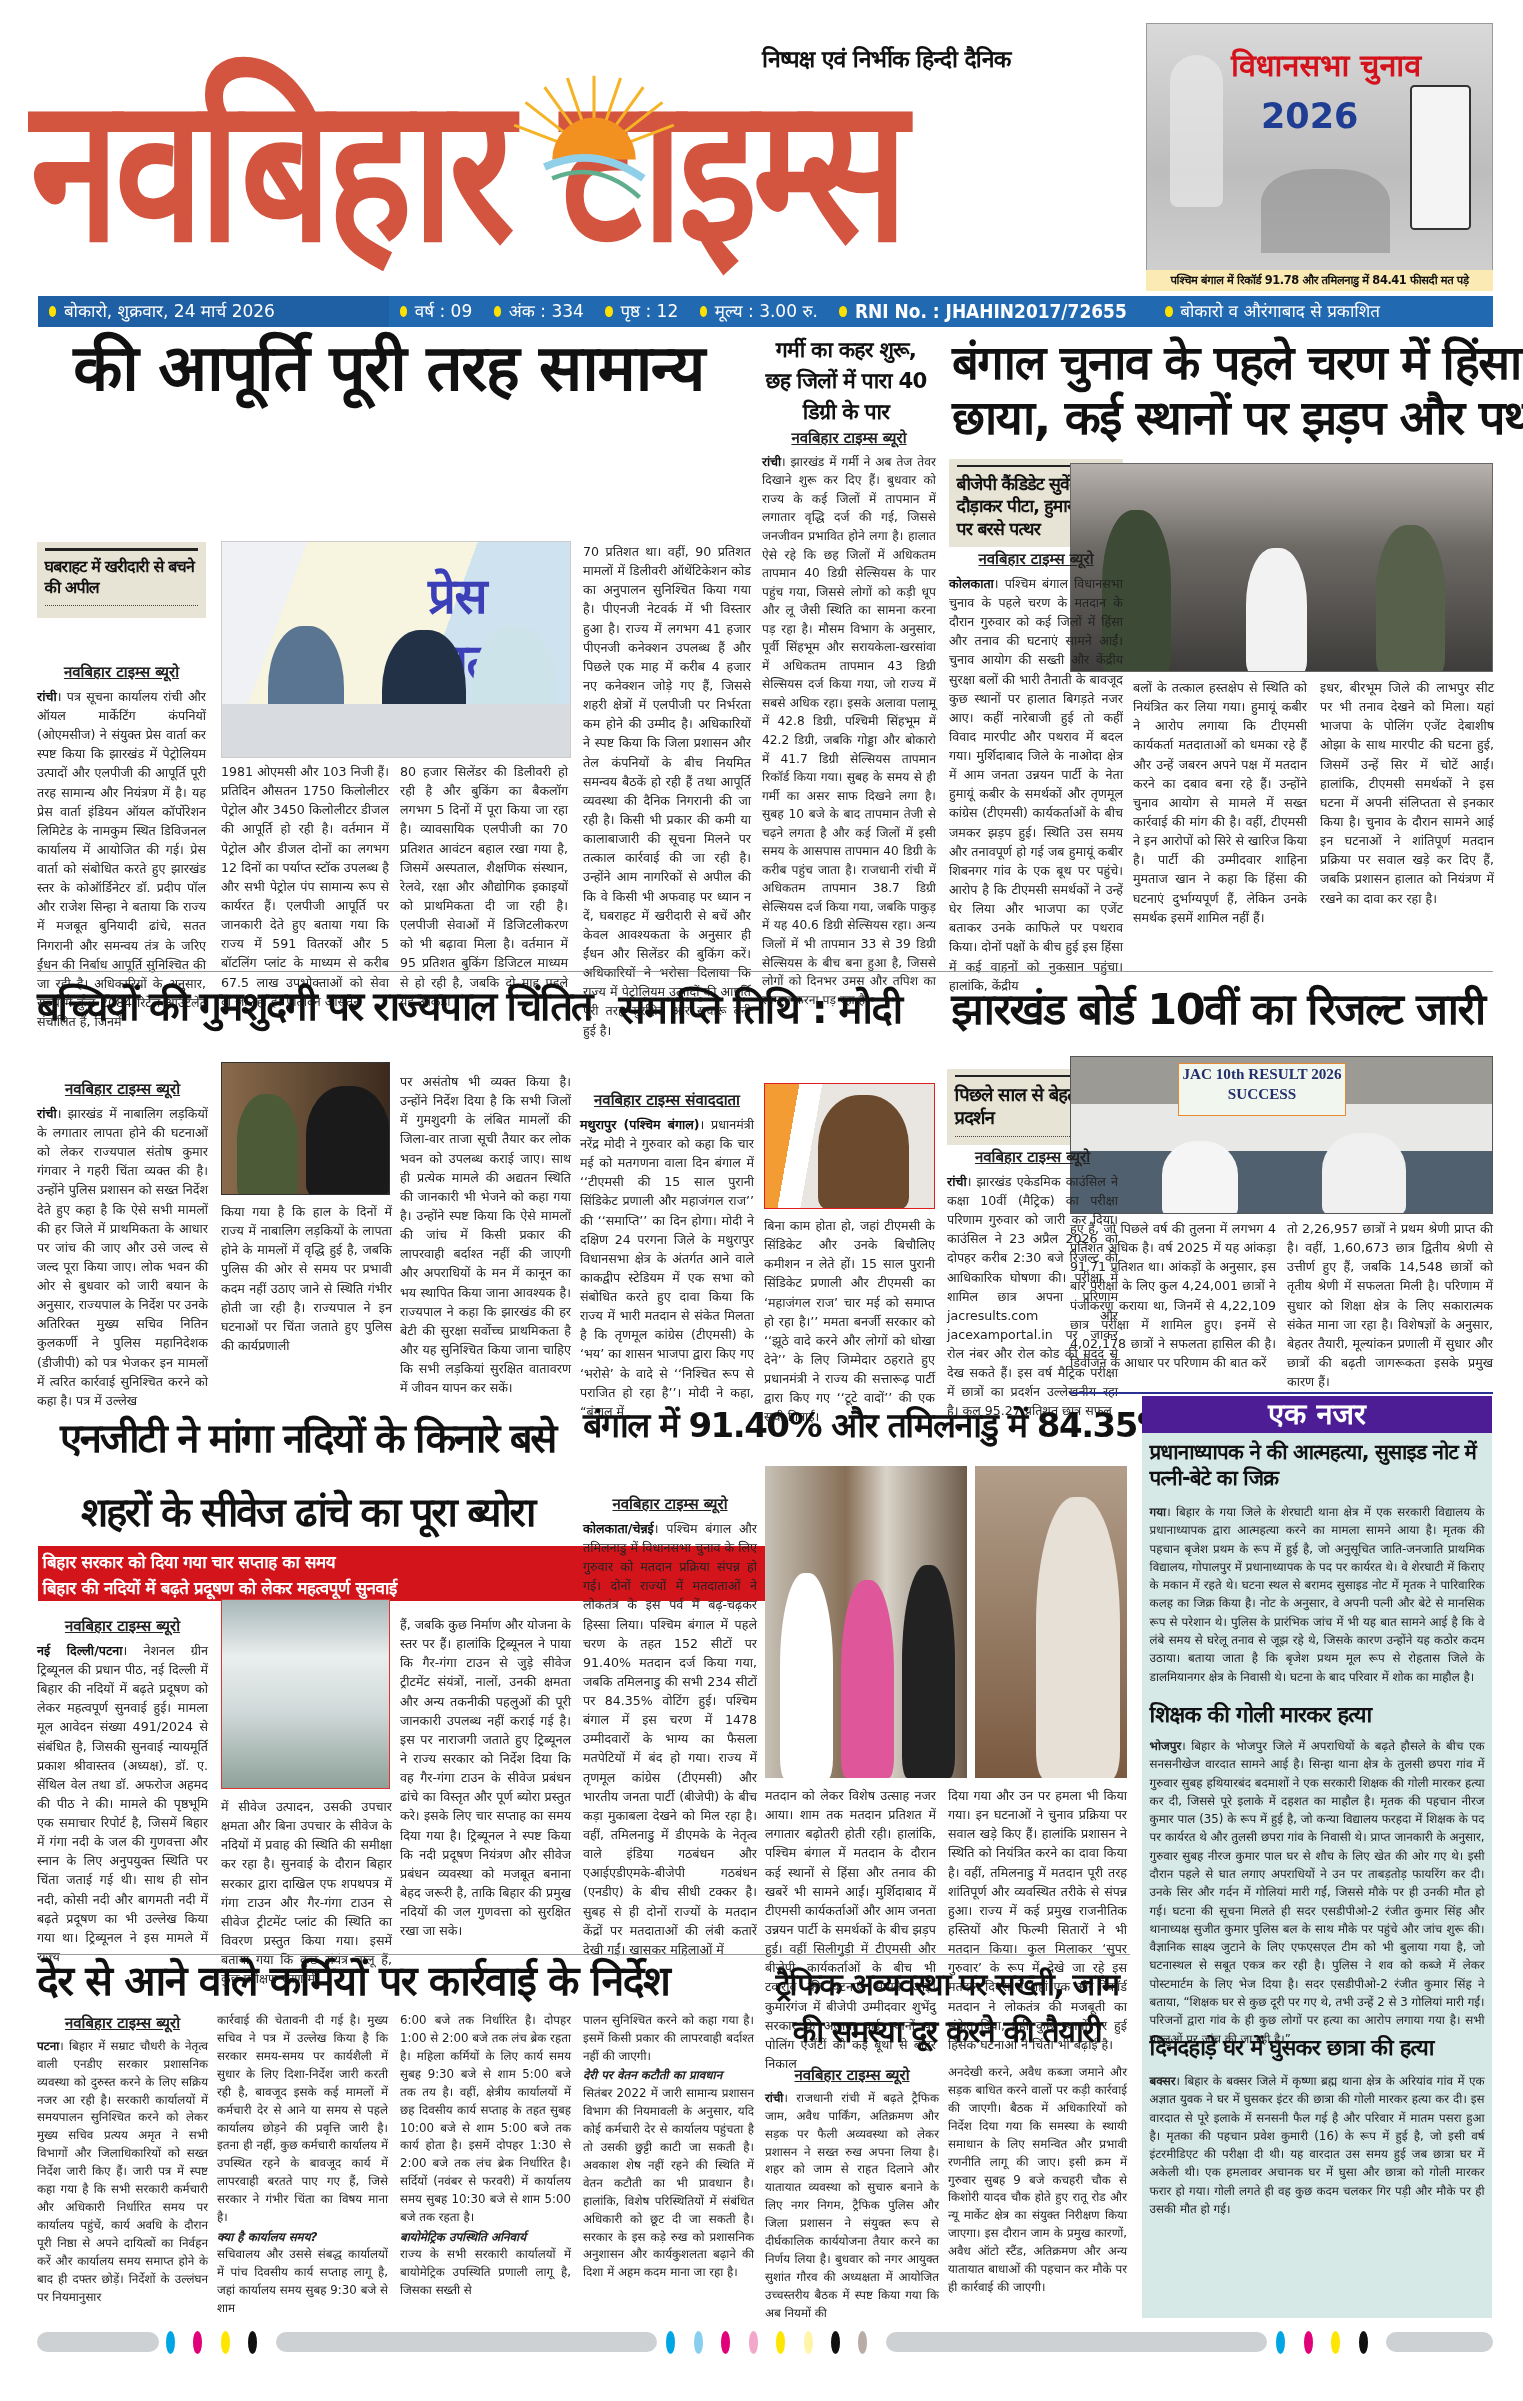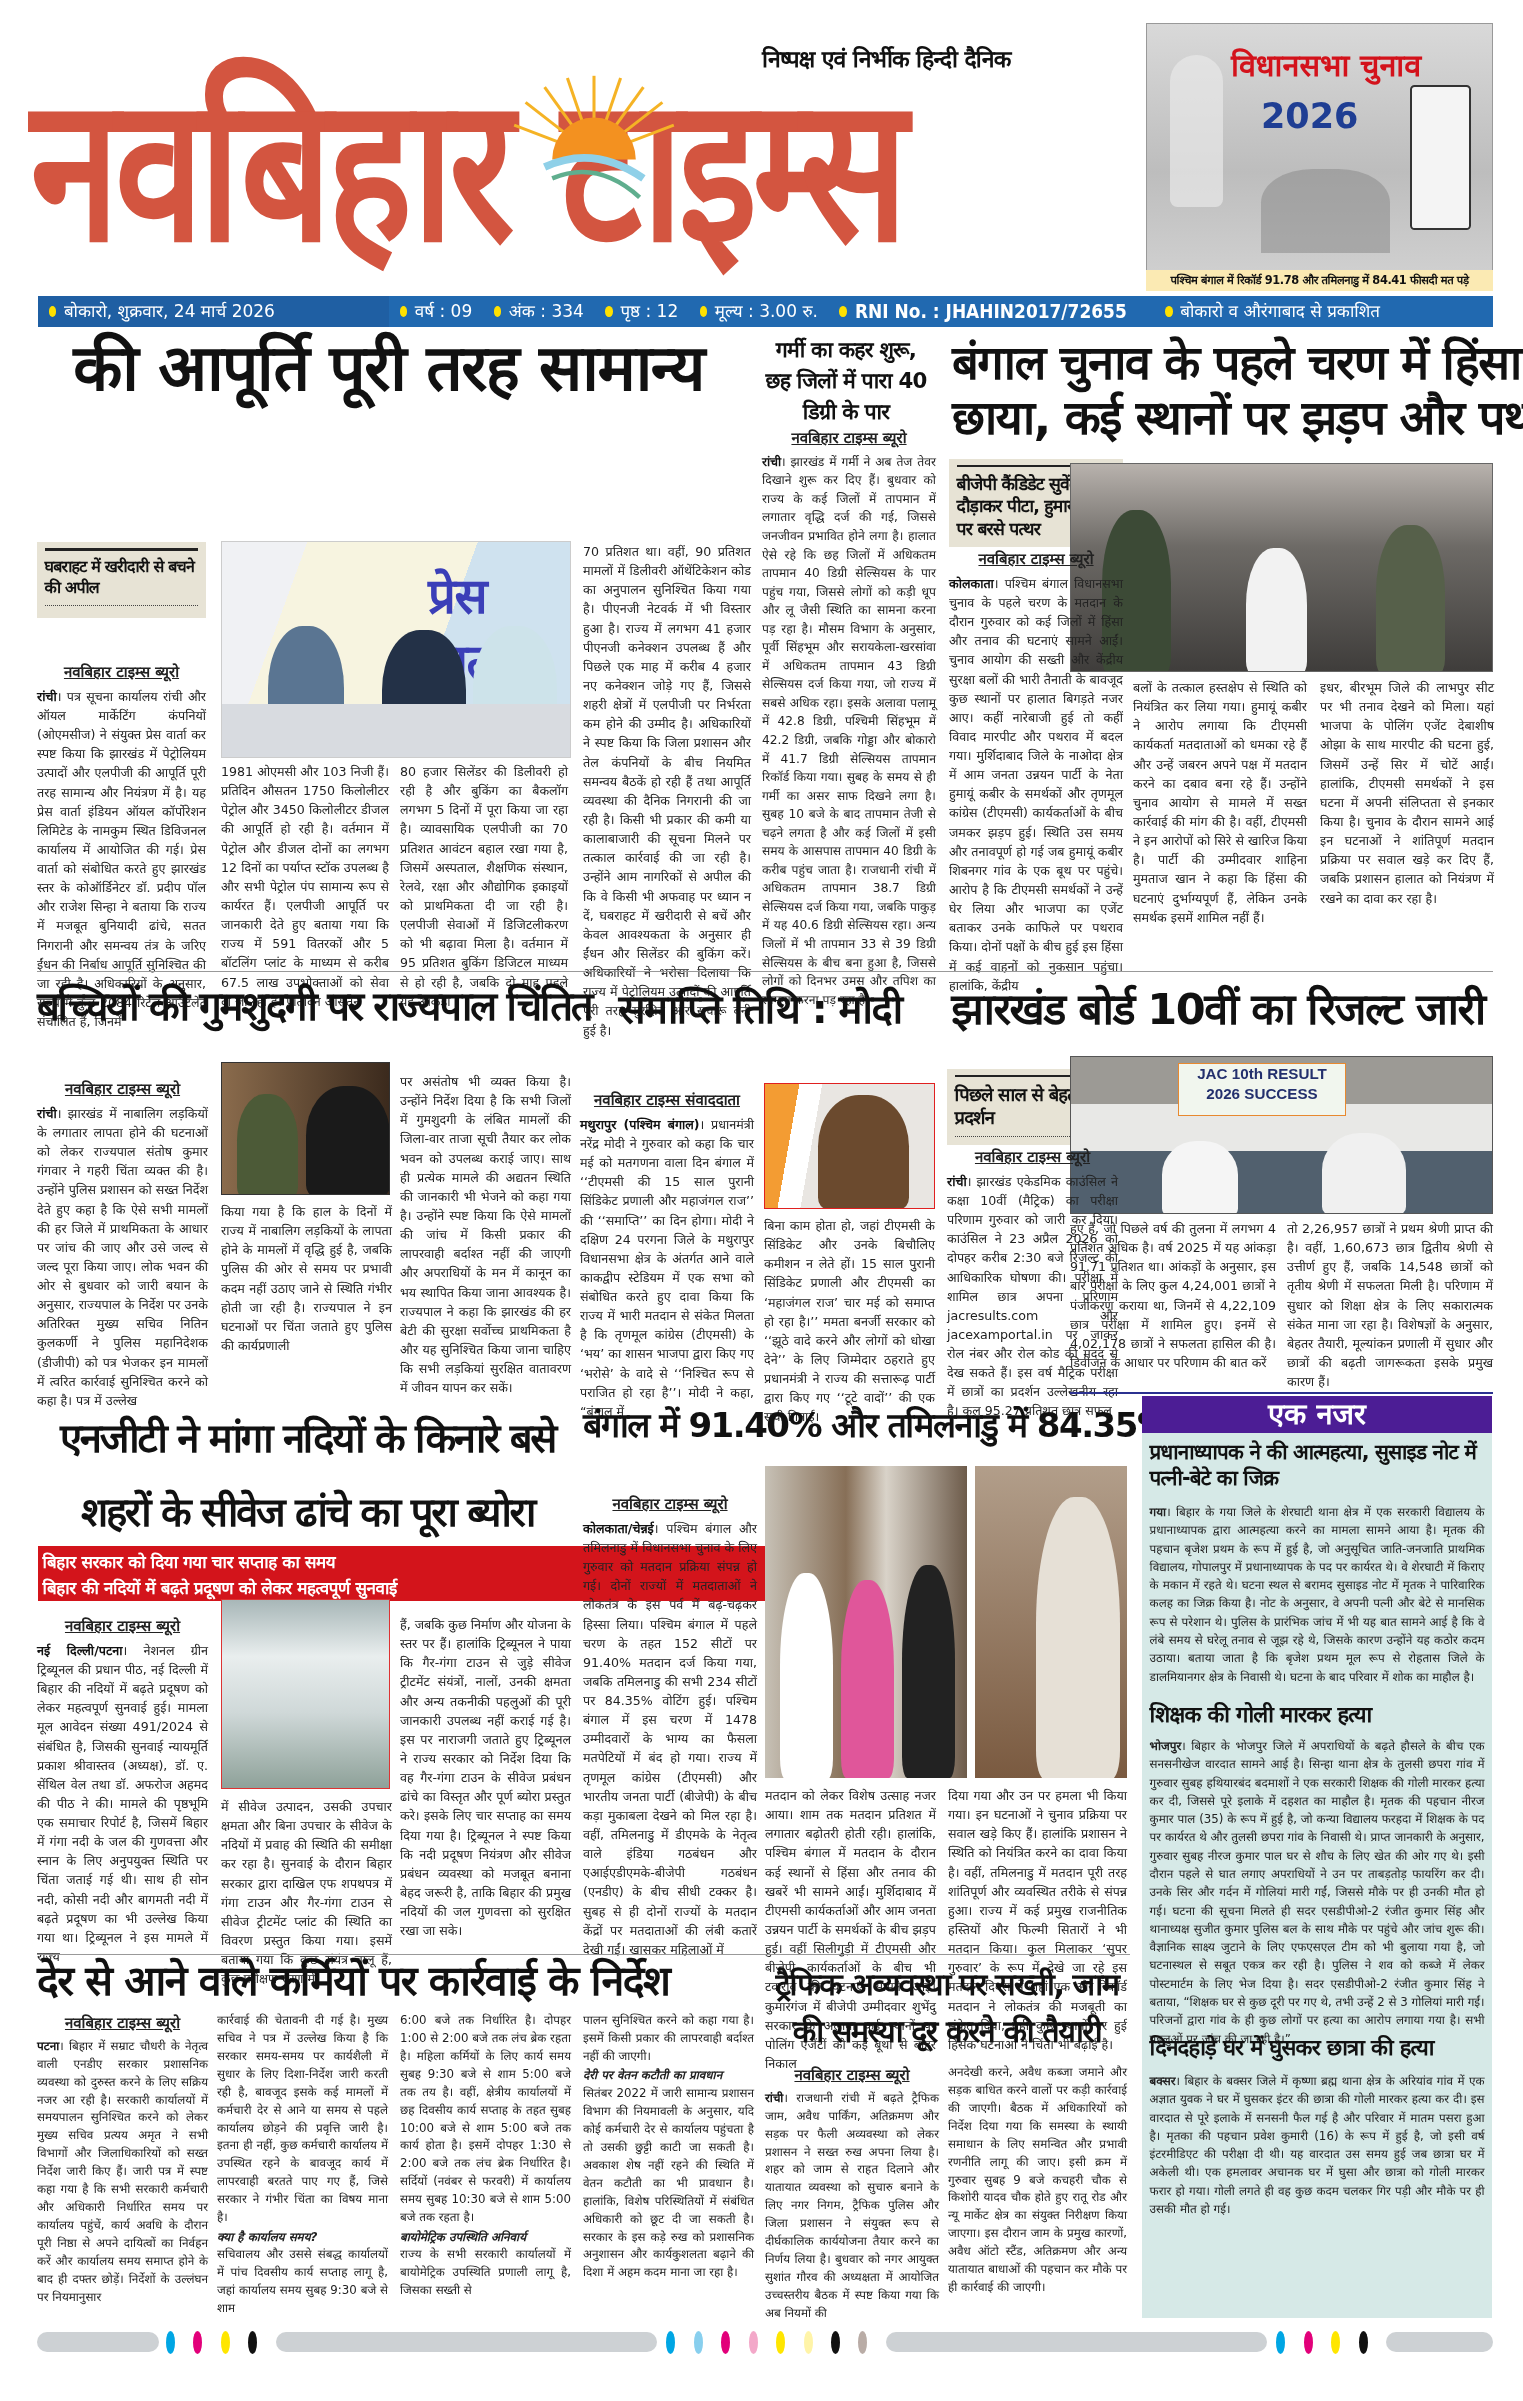--- a/index.html
+++ b/index.html
@@ -36,21 +36,21 @@
   .col b{color:#111}
   .photo{overflow:hidden}
   .ph-press{background:linear-gradient(110deg,#f0f1f4 0 20%,#f7f4e0 20% 60%,#cfe2ef 60%);border:0.8px solid #ccc}
   .ph-press .t{position:absolute;left:206px;top:19px;font-size:49px;font-weight:bold;color:#3b3fb8;letter-spacing:-1.5px}
   .ph-press .desk{position:absolute;left:0;bottom:0;width:100%;height:53px;background:#d8dbe0}
   .person{position:absolute;border-radius:45% 45% 10% 10%}
   .ph-crowd{background:linear-gradient(180deg,#b8b2ad,#6d6a66 40%,#3f3d3b);border:0.8px solid #666}
   .ph-gov{background:linear-gradient(90deg,#8a6b4c,#3b2a1d);border:1.5px solid #333}
   .ph-modi{background:linear-gradient(100deg,#f39c33 0 18%,#fff 18% 30%,#e9e6e2 30%);border:1.5px solid #e02020}
   .ph-jac{background:linear-gradient(180deg,#9c9a95 0 30%,#e8e8e6 30% 60%,#51606e 60%);border:0.8px solid #555}
-  .jac-banner{position:absolute;left:107px;top:6.1px;width:168px;height:53px;background:#f1f6ee;border:1.5px solid #e8892f;color:#23306d;font-weight:bold;font-size:15.2px;text-align:center;line-height:1.3;font-family:Liberation Sans, sans-serif}
+  .jac-banner{position:absolute;left:107px;top:6.1px;width:168px;height:53px;background:#f1f6ee;border:1.5px solid #e8892f;color:#23306d;font-weight:bold;font-size:15.2px;text-align:center;line-height:1.3;font-family:Liberation Serif, serif}
   .ph-river{background:linear-gradient(180deg,#a8b7b8,#e9eeee 30%,#cfd8d8 60%,#8ea199);border:1.5px solid #d33}
   .ph-voters{background:linear-gradient(90deg,#c7c1b6,#876f57 40%,#d9d3c9 60%,#6d5b4a)}
   .ph-voters2{background:linear-gradient(180deg,#b29e8a,#7a5a40)}
   .redbar{left:38px;top:1546px;width:731px;height:55px;background:#d3141b;color:#fff;font-size:17px;font-weight:bold;line-height:26px;padding:3px 4.6px;letter-spacing:-0.4px}
   .eknazar{left:1142px;top:1396px;width:350px;height:922px;background:#d6e9e7}
   .eknazar-head{position:absolute;left:0;top:0;width:100%;height:37px;background:#4c1d95;color:#fff;font-size:29px;font-weight:bold;text-align:center;line-height:37px}
   .ek-h{position:absolute;left:7.6px;font-weight:bold;color:#111;letter-spacing:-0.8px;line-height:1.25}
   .ek-p{position:absolute;left:7.6px;width:335px;font-size:11.8px;line-height:1.55;text-align:justify;color:#222}
   .colorbar{top:2332px;height:20px;border-radius:10px;background:#cdd1d4}
   .ink{top:2331px;width:9.1px;height:23px;border-radius:50%}

